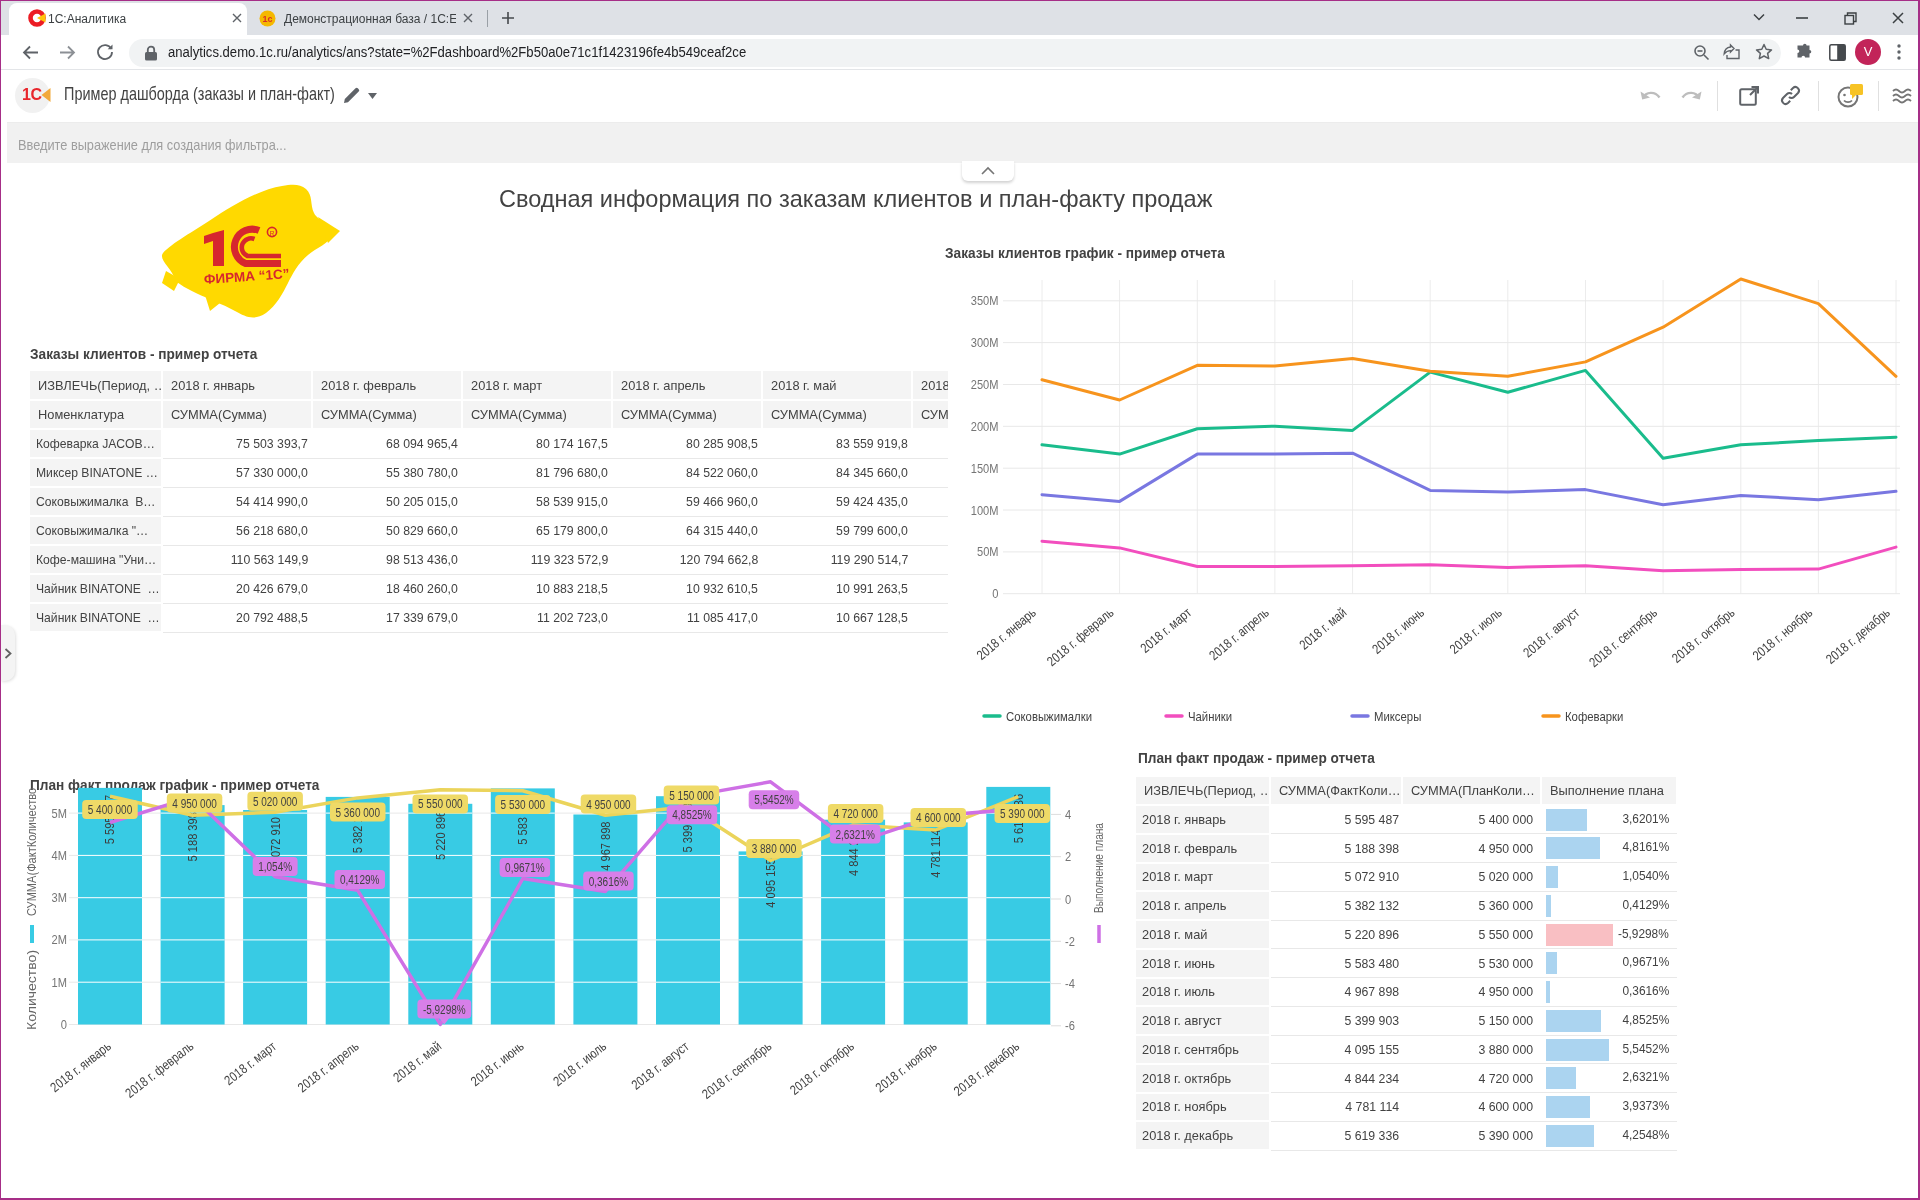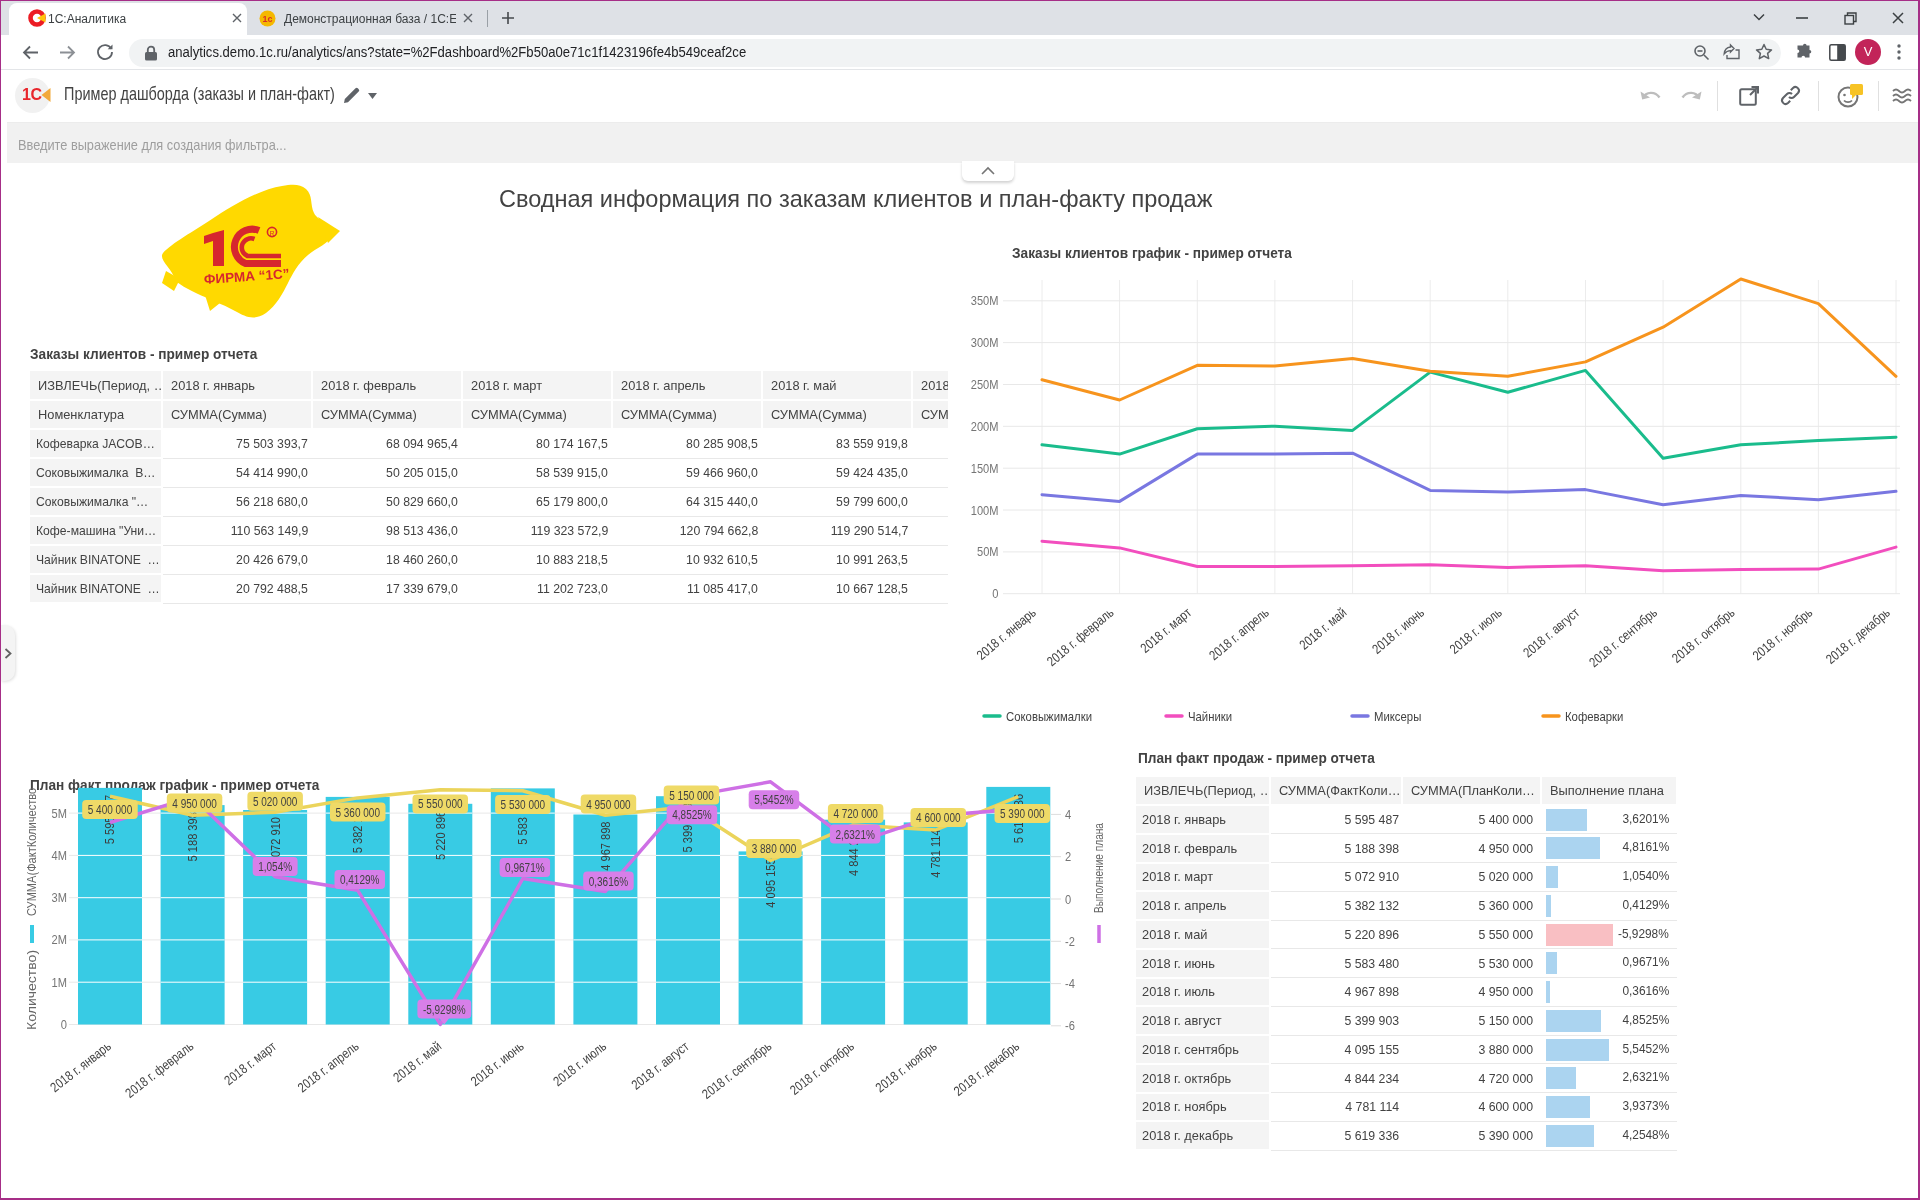--- a/index.html
+++ b/index.html
@@ -220,20 +220,29 @@
         <tr style="height:29px;">
           <td class="rl"><span class="sq" style="transform:scaleX(.90)">Кофеварка JACOB…</span></td>
           <td class="dc num"><span class="sqr" style="transform:scaleX(.91)">75 503 393,7</span></td>
           <td class="dc num"><span class="sqr" style="transform:scaleX(.91)">68 094 965,4</span></td>
           <td class="dc num"><span class="sqr" style="transform:scaleX(.91)">80 174 167,5</span></td>
           <td class="dc num"><span class="sqr" style="transform:scaleX(.91)">80 285 908,5</span></td>
           <td class="dc num"><span class="sqr" style="transform:scaleX(.91)">83 559 919,8</span></td>
           <td class="dc num"></td>
         </tr>
         <tr style="height:29px;">
+          <td class="rl"><span class="sq" style="transform:scaleX(.90)">Миксер BINATONE …</span></td>
+          <td class="dc num"><span class="sqr" style="transform:scaleX(.91)">57 330 000,0</span></td>
+          <td class="dc num"><span class="sqr" style="transform:scaleX(.91)">55 380 780,0</span></td>
+          <td class="dc num"><span class="sqr" style="transform:scaleX(.91)">81 796 680,0</span></td>
+          <td class="dc num"><span class="sqr" style="transform:scaleX(.91)">84 522 060,0</span></td>
+          <td class="dc num"><span class="sqr" style="transform:scaleX(.91)">84 345 660,0</span></td>
+          <td class="dc num"></td>
+        </tr>
+        <tr style="height:29px;">
           <td class="rl"><span class="sq" style="transform:scaleX(.90)">Соковыжималка  B…</span></td>
           <td class="dc num"><span class="sqr" style="transform:scaleX(.91)">54 414 990,0</span></td>
           <td class="dc num"><span class="sqr" style="transform:scaleX(.91)">50 205 015,0</span></td>
           <td class="dc num"><span class="sqr" style="transform:scaleX(.91)">58 539 915,0</span></td>
           <td class="dc num"><span class="sqr" style="transform:scaleX(.91)">59 466 960,0</span></td>
           <td class="dc num"><span class="sqr" style="transform:scaleX(.91)">59 424 435,0</span></td>
           <td class="dc num"></td>
         </tr>
         <tr style="height:29px;">
           <td class="rl"><span class="sq" style="transform:scaleX(.90)">Соковыжималка "…</span></td>
@@ -394,21 +403,21 @@
           <td class="dc num" style="padding-right:3px"><span class="sqr" style="transform:scaleX(.91)">5 619 336</span></td>
           <td class="dc num" style="padding-right:8px"><span class="sqr" style="transform:scaleX(.91)">5 390 000</span></td>
           <td class="dc" style="padding:0;position:relative;">
             <div style="position:absolute;left:5px;top:3px;width:48px;height:22px;background:#ABD4F0;"></div>
             <div style="position:absolute;right:8px;top:5px;font-size:13.5px;"><span class="sqr" style="transform:scaleX(.88)">4,2548%</span></div>
           </td>
         </tr>
       </tbody>
     </table>
   </div>
-<div class="sect" style="left:1012px;top:244px;"><span class="sq" style="transform:scaleX(.91)">Заказы клиентов график - пример отчета</span></div>
+<div class="sect" style="left:945px;top:244px;"><span class="sq" style="transform:scaleX(.91)">Заказы клиентов график - пример отчета</span></div>
 <svg class="abs" style="left:0;top:0;z-index:1" width="1920" height="1200" viewBox="0 0 1920 1200">
     <line x1="1042.0" y1="280" x2="1042.0" y2="593.6" stroke="#ECECEC" stroke-width="1"></line>
     <line x1="1119.6" y1="280" x2="1119.6" y2="593.6" stroke="#ECECEC" stroke-width="1"></line>
     <line x1="1197.3" y1="280" x2="1197.3" y2="593.6" stroke="#ECECEC" stroke-width="1"></line>
     <line x1="1274.9" y1="280" x2="1274.9" y2="593.6" stroke="#ECECEC" stroke-width="1"></line>
     <line x1="1352.6" y1="280" x2="1352.6" y2="593.6" stroke="#ECECEC" stroke-width="1"></line>
     <line x1="1430.2" y1="280" x2="1430.2" y2="593.6" stroke="#ECECEC" stroke-width="1"></line>
     <line x1="1507.8" y1="280" x2="1507.8" y2="593.6" stroke="#ECECEC" stroke-width="1"></line>
     <line x1="1585.5" y1="280" x2="1585.5" y2="593.6" stroke="#ECECEC" stroke-width="1"></line>
     <line x1="1663.1" y1="280" x2="1663.1" y2="593.6" stroke="#ECECEC" stroke-width="1"></line>

